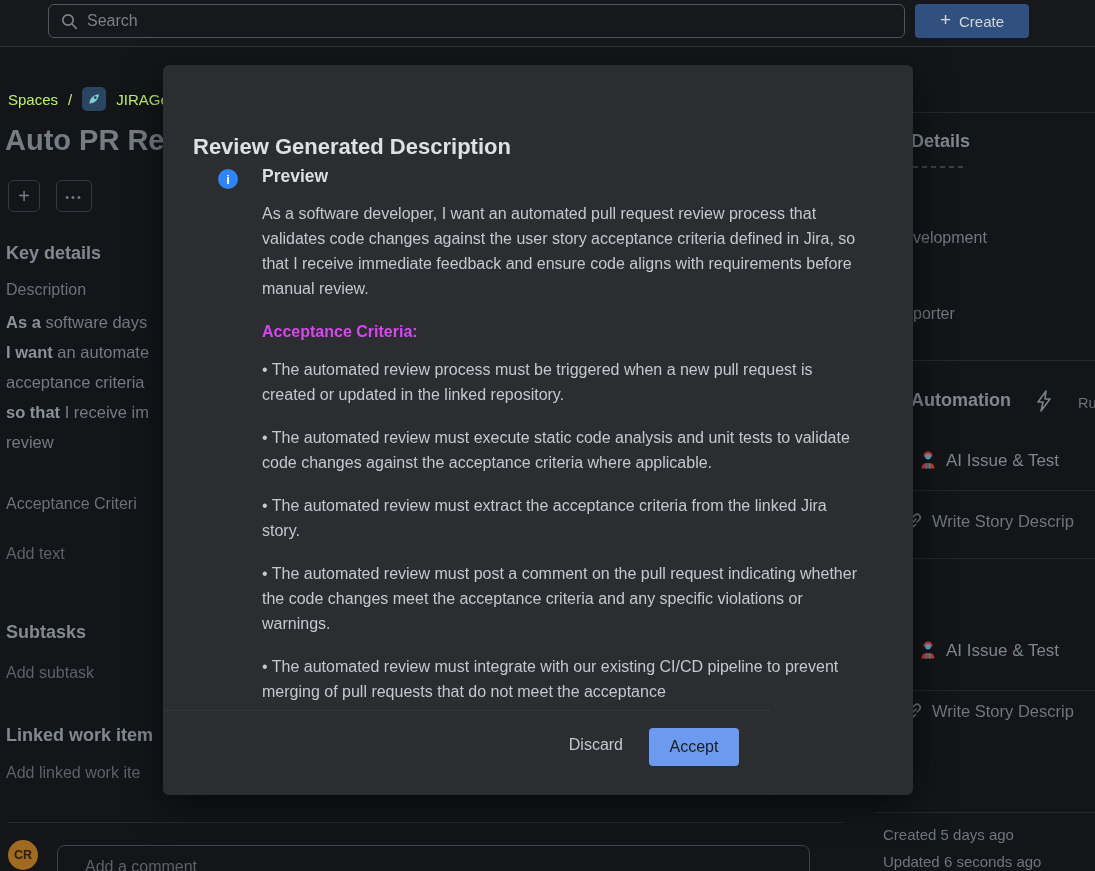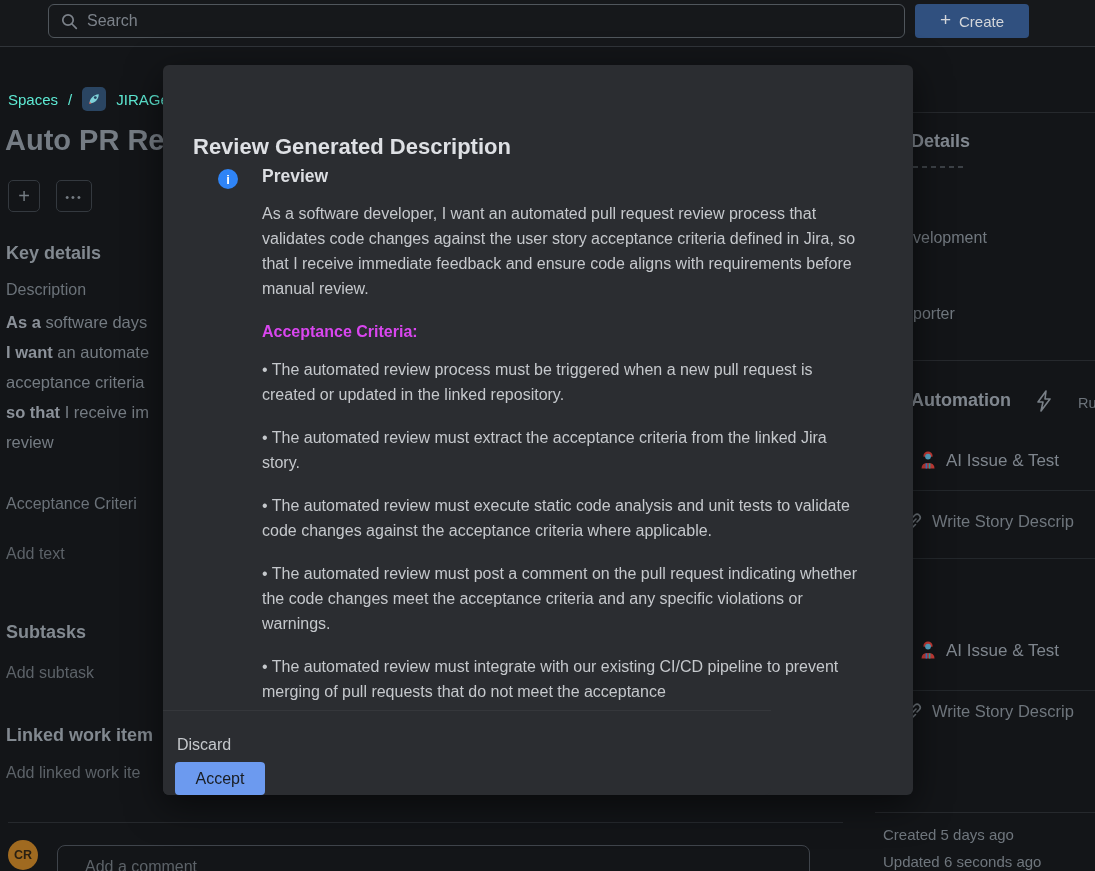--- a/index.html
+++ b/index.html
@@ -24,21 +24,21 @@
                font-family:"Liberation Sans", sans-serif; }
   .searchbox input::placeholder { color:#7c828a; }
   .create-btn { position:absolute; left:915px; top:4px; width:114px; height:34px;
                background:#30507f; border-radius:4px; display:flex; align-items:center;
                justify-content:center; color:#d3d6da; font-size:15px; cursor:pointer; }
   .create-btn .plus { font-size:19px; font-weight:400; margin-right:8px; margin-top:-2px; }
 
   
   .left-clip { position:absolute; left:0; top:46px; width:163px; height:825px; overflow:hidden; }
   .crumb { position:absolute; left:8px; top:41px; display:flex; align-items:center;
-           color:#5eead4; font-size:15px; white-space:nowrap; }
+           color:#bef264; font-size:15px; white-space:nowrap; }
   .crumb .sep { margin:0 10px; }
   .proj-ic { width:24px; height:24px; border-radius:5px; background:#2a4562;
              display:inline-flex; align-items:center; justify-content:center; margin-right:10px; }
   .page-title { position:absolute; left:5px; top:78px; font-size:29px; font-weight:700;
                 color:#757c84; white-space:nowrap; }
   .sq-btn { position:absolute; top:134px; height:32px; border:1px solid #34393f;
             border-radius:5px; color:#767d84; display:flex; align-items:center;
             justify-content:center; cursor:pointer; background:transparent; }
   .btn-add { left:8px;  width:32px; font-size:20px; font-weight:300; }
   .btn-more { left:56px; width:36px; font-size:11px; letter-spacing:2px; padding-top:2px; }
@@ -75,22 +75,22 @@
   .info-ic { position:absolute; left:55px; top:104px; width:20px; height:20px; border-radius:50%;
             background:#2f84f6; color:#fff; font-size:13px; font-weight:700;
             display:flex; align-items:center; justify-content:center; font-style:normal; }
   .m-body { position:absolute; left:99px; top:101px; width:606px; height:545px; overflow:hidden; }
   .m-preview { font-size:17.5px; font-weight:700; color:#dcdee2; margin-bottom:14px; }
   .m-par { font-size:16px; line-height:25px; color:#c5c8cc; margin-bottom:20px; }
   .m-crit { font-size:16px; font-weight:700; color:#d946ef; margin-bottom:14px; line-height:22px; }
   .m-bullet { font-size:16px; line-height:25px; color:#c5c8cc; margin-bottom:18px; }
   .m-footer { position:absolute; left:0; bottom:0; width:608px; height:84px; background:#2b2d31;
             border-radius:0 0 6px 6px; display:flex; align-items:flex-start;
-            padding:17px 32px 0 0;
-            box-shadow:0 -1px 0 rgba(255,255,255,0.05);flex-direction:column; }
+            justify-content:flex-end; padding:17px 32px 0 0;
+            box-shadow:0 -1px 0 rgba(255,255,255,0.05); }
   .discard-btn { color:#c5c8cc; font-size:16px; padding:8px 14px; cursor:pointer; }
   .accept-btn { background:#6c9aef; color:#191d22; font-size:16px; font-weight:500;
             border:none; border-radius:4px; width:90px; height:38px; margin-left:12px;
             cursor:pointer; font-family:"Liberation Sans", sans-serif; }
 
   svg { display:block; }
 </style>
 </head>
 <body>
 
@@ -226,22 +226,22 @@
 
 <div class="overlay-modal">
   <div class="m-title">Review Generated Description</div>
   <div class="info-ic">i</div>
 
   <div class="m-body">
     <div class="m-preview">Preview</div>
     <div class="m-par">As a software developer, I want an automated pull request review process that validates code changes against the user story acceptance criteria defined in Jira, so that I receive immediate feedback and ensure code aligns with requirements before manual review.</div>
     <div class="m-crit">Acceptance Criteria:</div>
     <div class="m-bullet">• The automated review process must be triggered when a new pull request is created or updated in the linked repository.</div>
+    <div class="m-bullet">• The automated review must execute static code analysis and unit tests to validate code changes against the acceptance criteria where applicable.</div>
     <div class="m-bullet">• The automated review must extract the acceptance criteria from the linked Jira story.</div>
-    <div class="m-bullet">• The automated review must execute static code analysis and unit tests to validate code changes against the acceptance criteria where applicable.</div>
     <div class="m-bullet">• The automated review must post a comment on the pull request indicating whether the code changes meet the acceptance criteria and any specific violations or warnings.</div>
     <div class="m-bullet">• The automated review must integrate with our existing CI/CD pipeline to prevent merging of pull requests that do not meet the acceptance</div>
   </div>
 
   <div class="m-footer">
     <div class="discard-btn">Discard</div>
     <button class="accept-btn">Accept</button>
   </div>
 </div>
 

